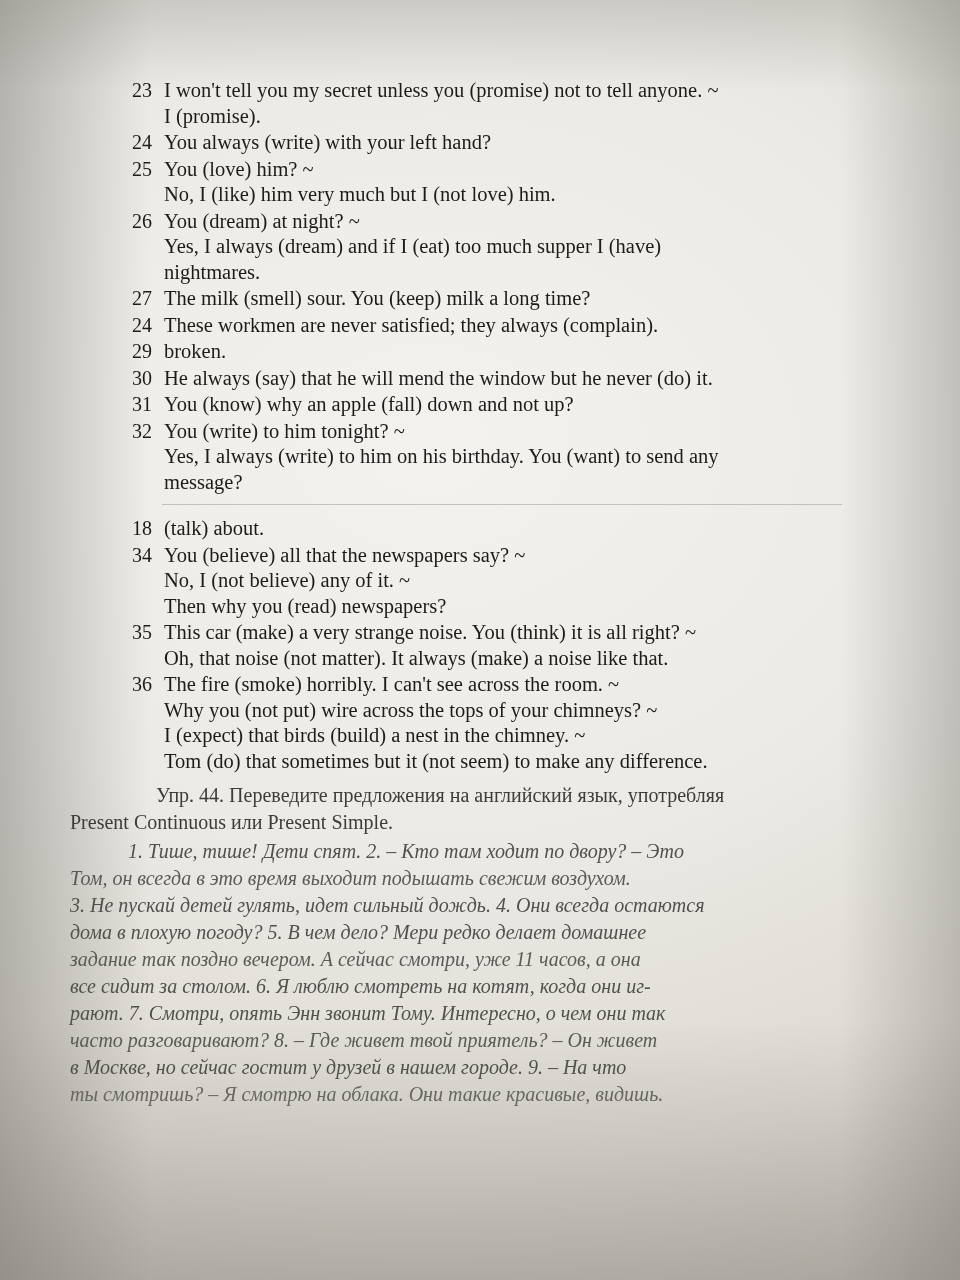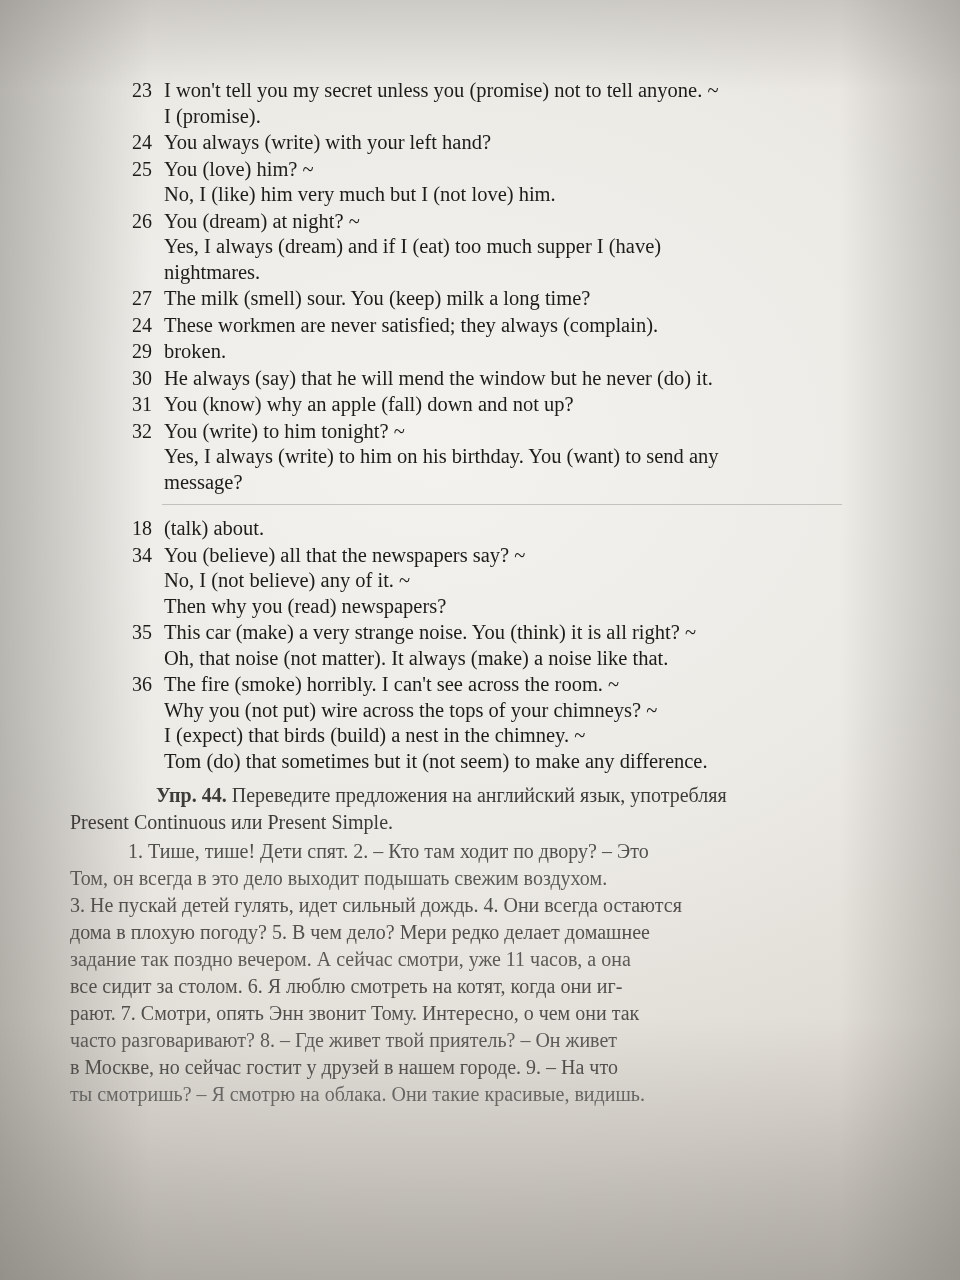--- a/index.html
+++ b/index.html
@@ -94,31 +94,32 @@
     color: #4c4a47;
     font-size: 20px;
     line-height: 27px;
     font-family: "Liberation Serif", serif;
   }
   .ru-head {
     color: #3e3c39;
     margin-left: 0;
   }
   .ru-head .bold {
-    font-weight: bold;
+    font-weight: normal;
     margin-top: 20px;
   }
   .ru-head-first {
     text-indent: 38px;
   }
   .ru-body {
     margin-top: 2px;
     margin-left: -48px;
     width: 840px;
     color: #51504c;
+    font-style: italic;
   }
   .ru-body p {
     margin: 0;
   }
   .ru-body .first {
     text-indent: 58px;
   }
   .fade-1 { color: #5b5a56; }
   .fade-2 { color: #676663; }
 </style>
@@ -254,21 +255,21 @@
       <div class="ru-head ru-head-first">
         <span class="bold">Упр. 44.</span>
         <span>Переведите предложения на английский язык, употребляя</span>
       </div>
       <div class="ru-head" style="margin-left:-48px;">
         <span>Present Continuous или Present Simple.</span>
       </div>
 
       <div class="ru-body">
         <p class="first">1. Тише, тише! Дети спят. 2. – Кто там ходит по двору? – Это</p>
-        <p class="fade-1">Том, он всегда в это дело выходит подышать свежим воздухом.</p>
+        <p class="fade-1">Том, он всегда в это время выходит подышать свежим воздухом.</p>
         <p>3. Не пускай детей гулять, идет сильный дождь. 4. Они всегда остаются</p>
         <p>дома в плохую погоду? 5. В чем дело? Мери редко делает домашнее</p>
         <p class="fade-1">задание так поздно вечером. А сейчас смотри, уже 11 часов, а она</p>
         <p>все сидит за столом. 6. Я люблю смотреть на котят, когда они иг-</p>
         <p>рают. 7. Смотри, опять Энн звонит Тому. Интересно, о чем они так</p>
         <p class="fade-1">часто разговаривают? 8. – Где живет твой приятель? – Он живет</p>
         <p>в Москве, но сейчас гостит у друзей в нашем городе. 9. – На что</p>
         <p class="fade-2">ты смотришь? – Я смотрю на облака. Они такие красивые, видишь.</p>
       </div>
     </div>

